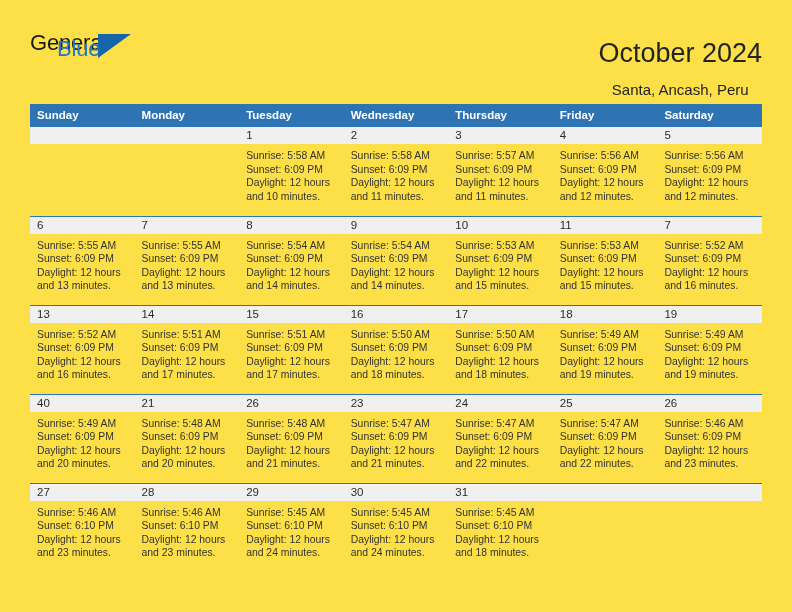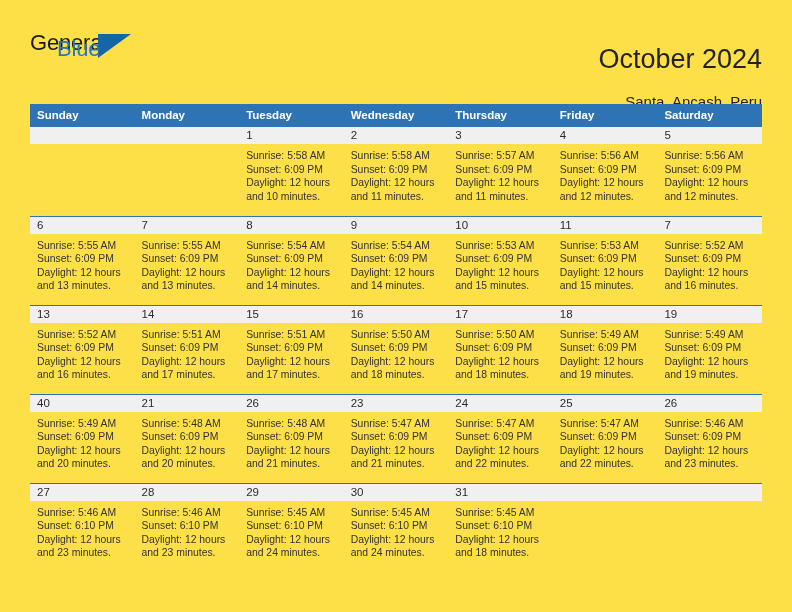--- a/index.html
+++ b/index.html
@@ -59,35 +59,35 @@
     top: 4px;
     width: 0;
     height: 0;
     border-left: 33px solid #1565a8;
     border-bottom: 24px solid transparent;
   }
 
   .title-wrap {
     position: absolute;
     right: 0;
-    top: 14px;
-    text-align: right;
+    top: 8px;
+    text-align: center;
   }
   .cal-title {
     font-size: 27px;
     color: #232323;
     line-height: 34px;
     font-weight: normal;
     white-space: nowrap;
   }
   .cal-sub {
     font-size: 15px;
     color: #232323;
     line-height: 22px;
-    margin-top: 15px;
+    margin-top: 9px;
     white-space: nowrap;
   }
 
   
   .cal {
     position: absolute;
     left: 30px;
     top: 104px;
     width: 732px;
     border-collapse: collapse;

